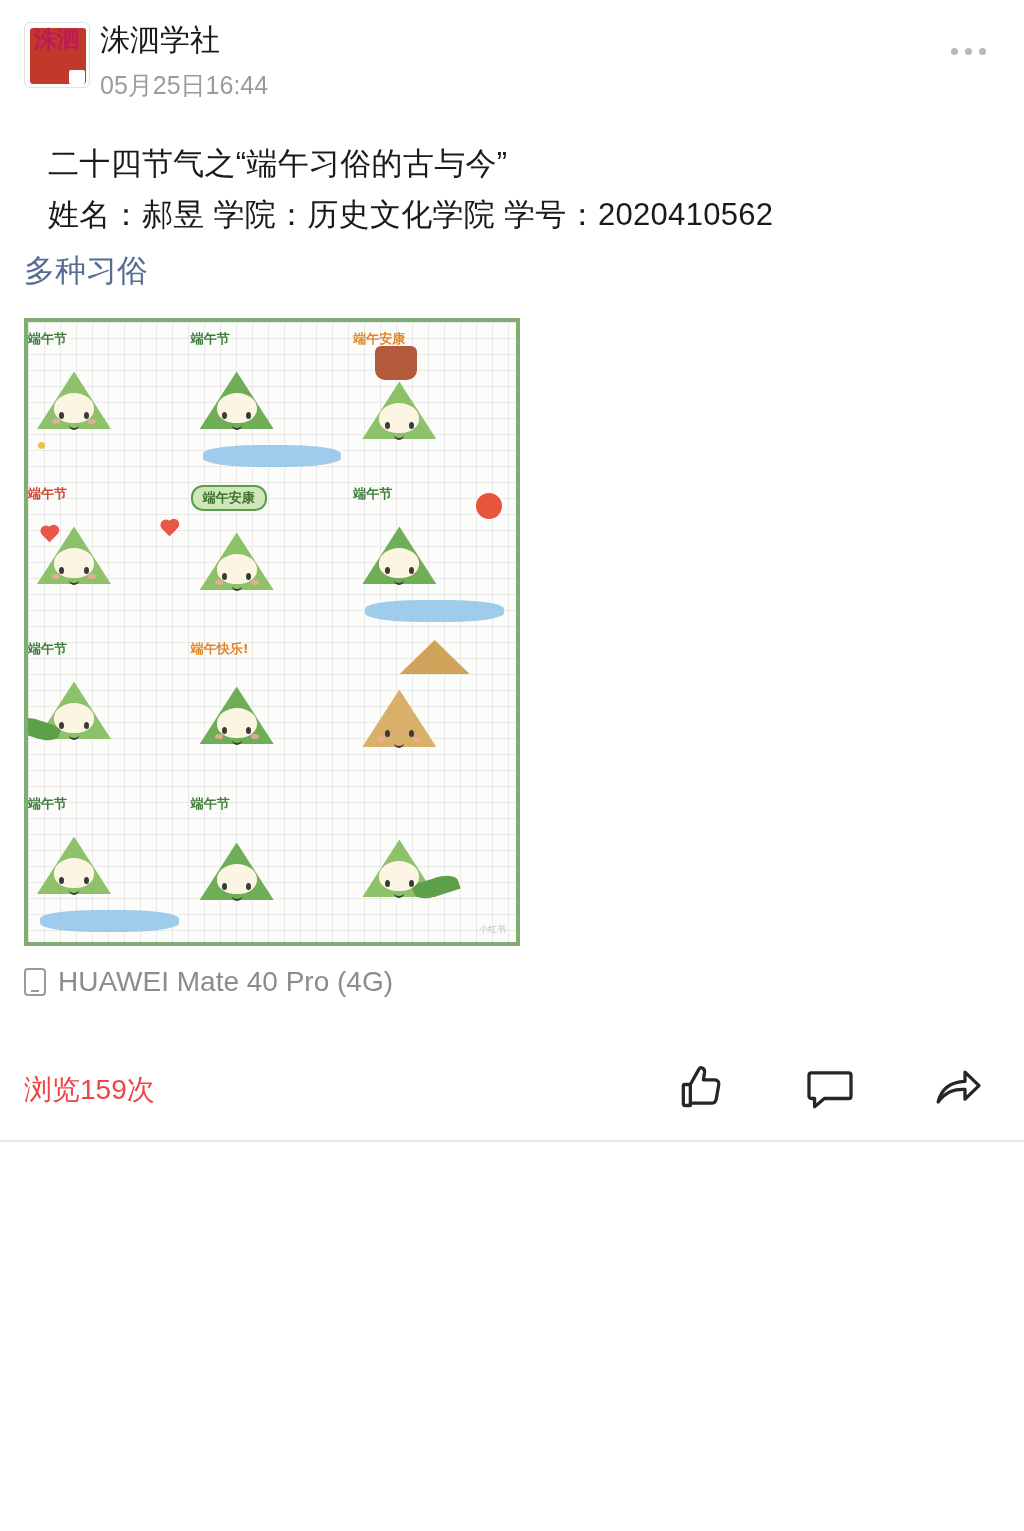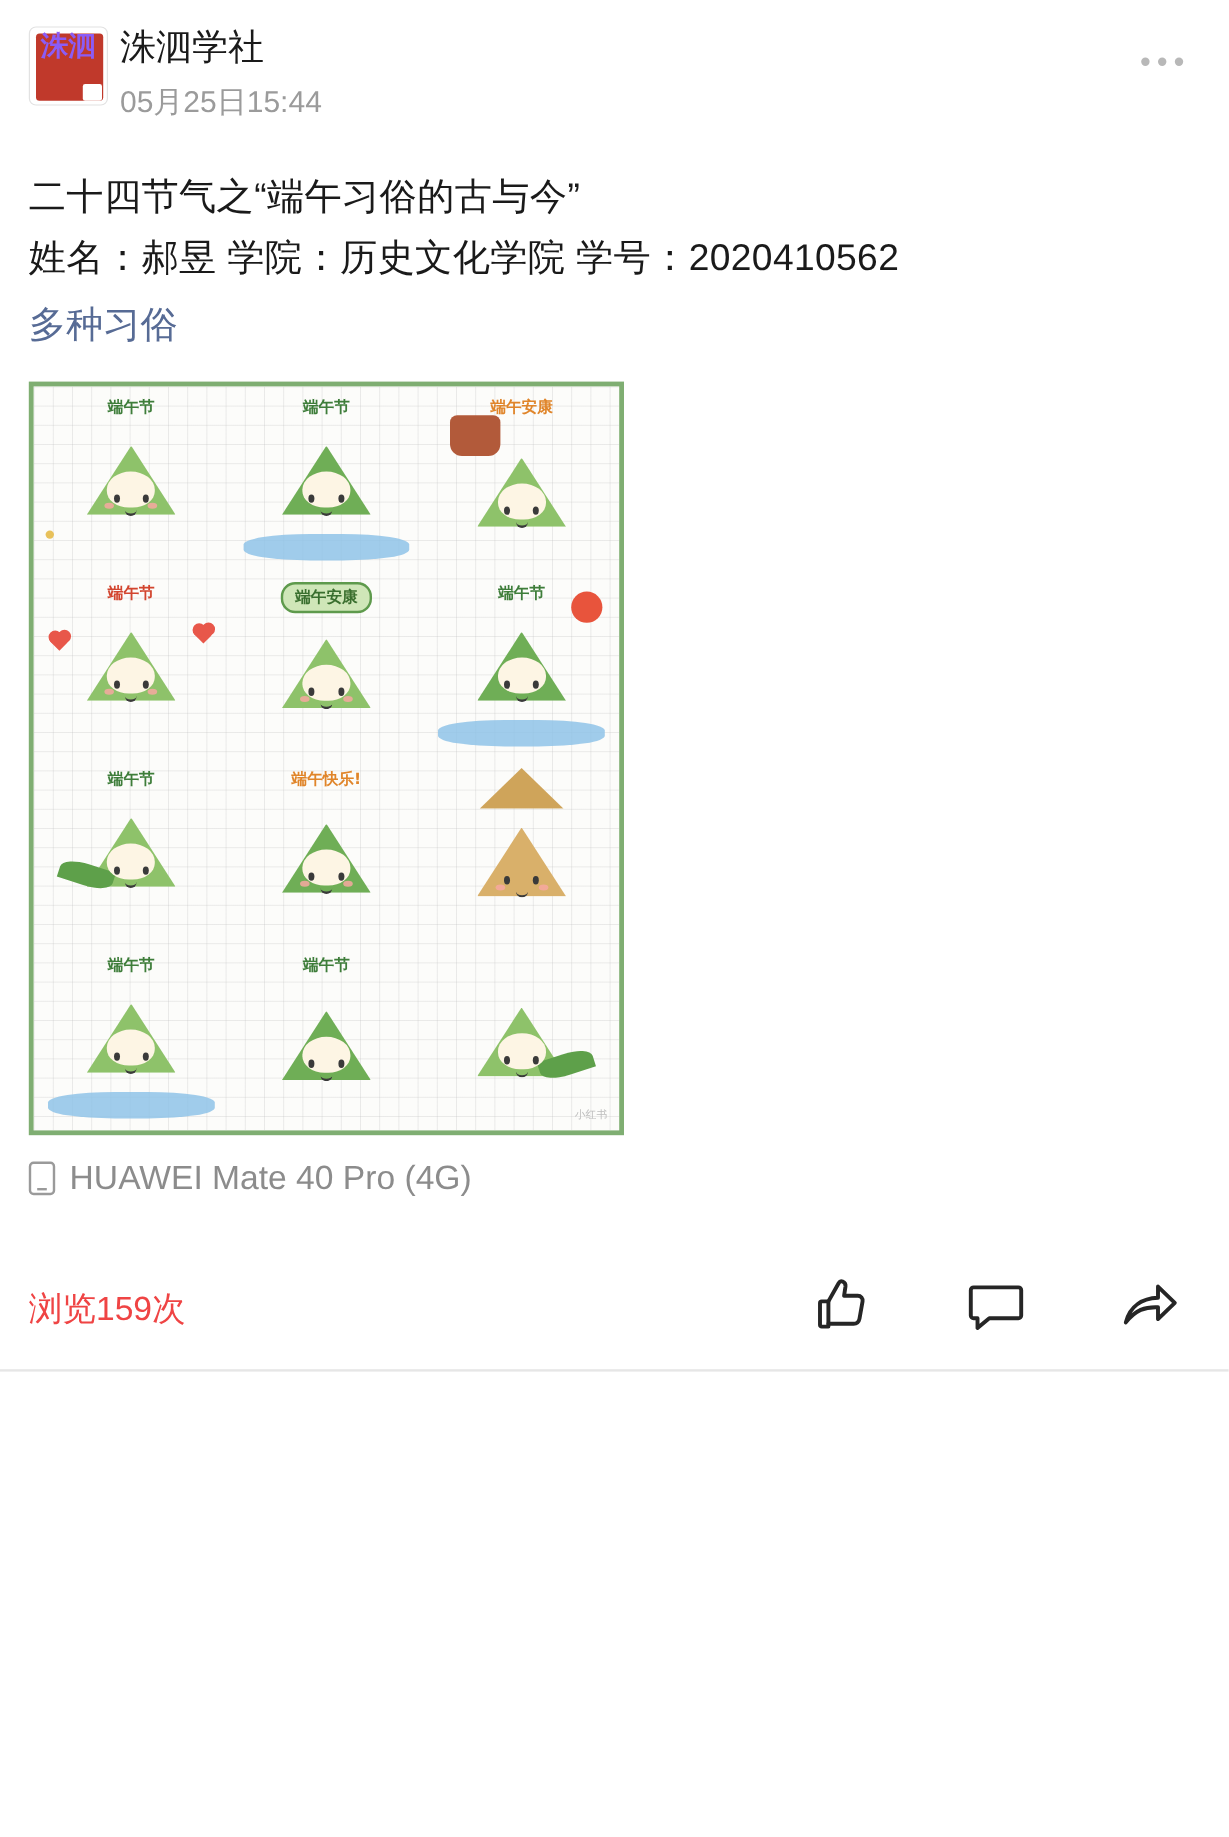--- a/index.html
+++ b/index.html
@@ -43,27 +43,27 @@
   .avatar .seal {
     position: absolute;
     left: 5px; top: 5px;
     width: 56px; height: 56px;
     background: #c0392b;
     border-radius: 3px;
   }
   .avatar .seal-text {
     position: absolute;
     inset: 0;
-    color: #8b5cf6;
+    color: #be185d;
     font-size: 23px;
     line-height: 26px;
     text-align: center;
     padding-top: 3px;
     letter-spacing: 0px;
-    font-family: Liberation Serif, serif;
+    font-family: Liberation Sans, sans-serif;
     font-weight: bold;
   }
   .avatar .seal-corner {
     position: absolute;
     right: 4px; bottom: 3px;
     width: 16px; height: 14px;
     background: #ffffff;
     border-radius: 2px;
   }
   .header-text {
@@ -98,20 +98,21 @@
     background: #b8b8b8;
   }
 
   
   .content {
     margin-top: 22px;
     font-size: 31px;
     line-height: 51px;
     color: #1a1a1a;
     letter-spacing: 0.3px;
+    margin-left: 24px;
   }
   .content .line { white-space: pre-wrap; }
   .content .para {
     text-indent: 2em;
   }
   .expand {
     margin-top: 6px;
     font-size: 31px;
     line-height: 50px;
     color: #576b95;
@@ -141,21 +142,21 @@
     position: absolute;
     inset: 0;
     display: grid;
     grid-template-columns: repeat(3, 1fr);
     grid-template-rows: repeat(4, 1fr);
   }
   .cell {
     position: relative;
     display: flex;
     align-items: center;
-    justify-content: center;
+    justify-content: flex-start;
   }
   .cell .label {
     position: absolute;
     top: 8px;
     font-size: 13px;
     font-weight: bold;
     color: #3e7d3a;
     font-family: "DejaVu Sans", sans-serif;
     white-space: nowrap;
   }
@@ -356,21 +357,21 @@
 
   
   <div class="header">
     <div class="avatar">
       <div class="seal"></div>
       <div class="seal-text">洙泗</div>
       <div class="seal-corner"></div>
     </div>
     <div class="header-text">
       <div class="author-name">洙泗学社</div>
-      <div class="post-time">05月25日15:44</div>
+      <div class="post-time">05月25日16:44</div>
     </div>
     <div class="more-btn">
       <i></i>
       <i></i>
       <i></i>
     </div>
   </div>
 
   
   <div class="content">

